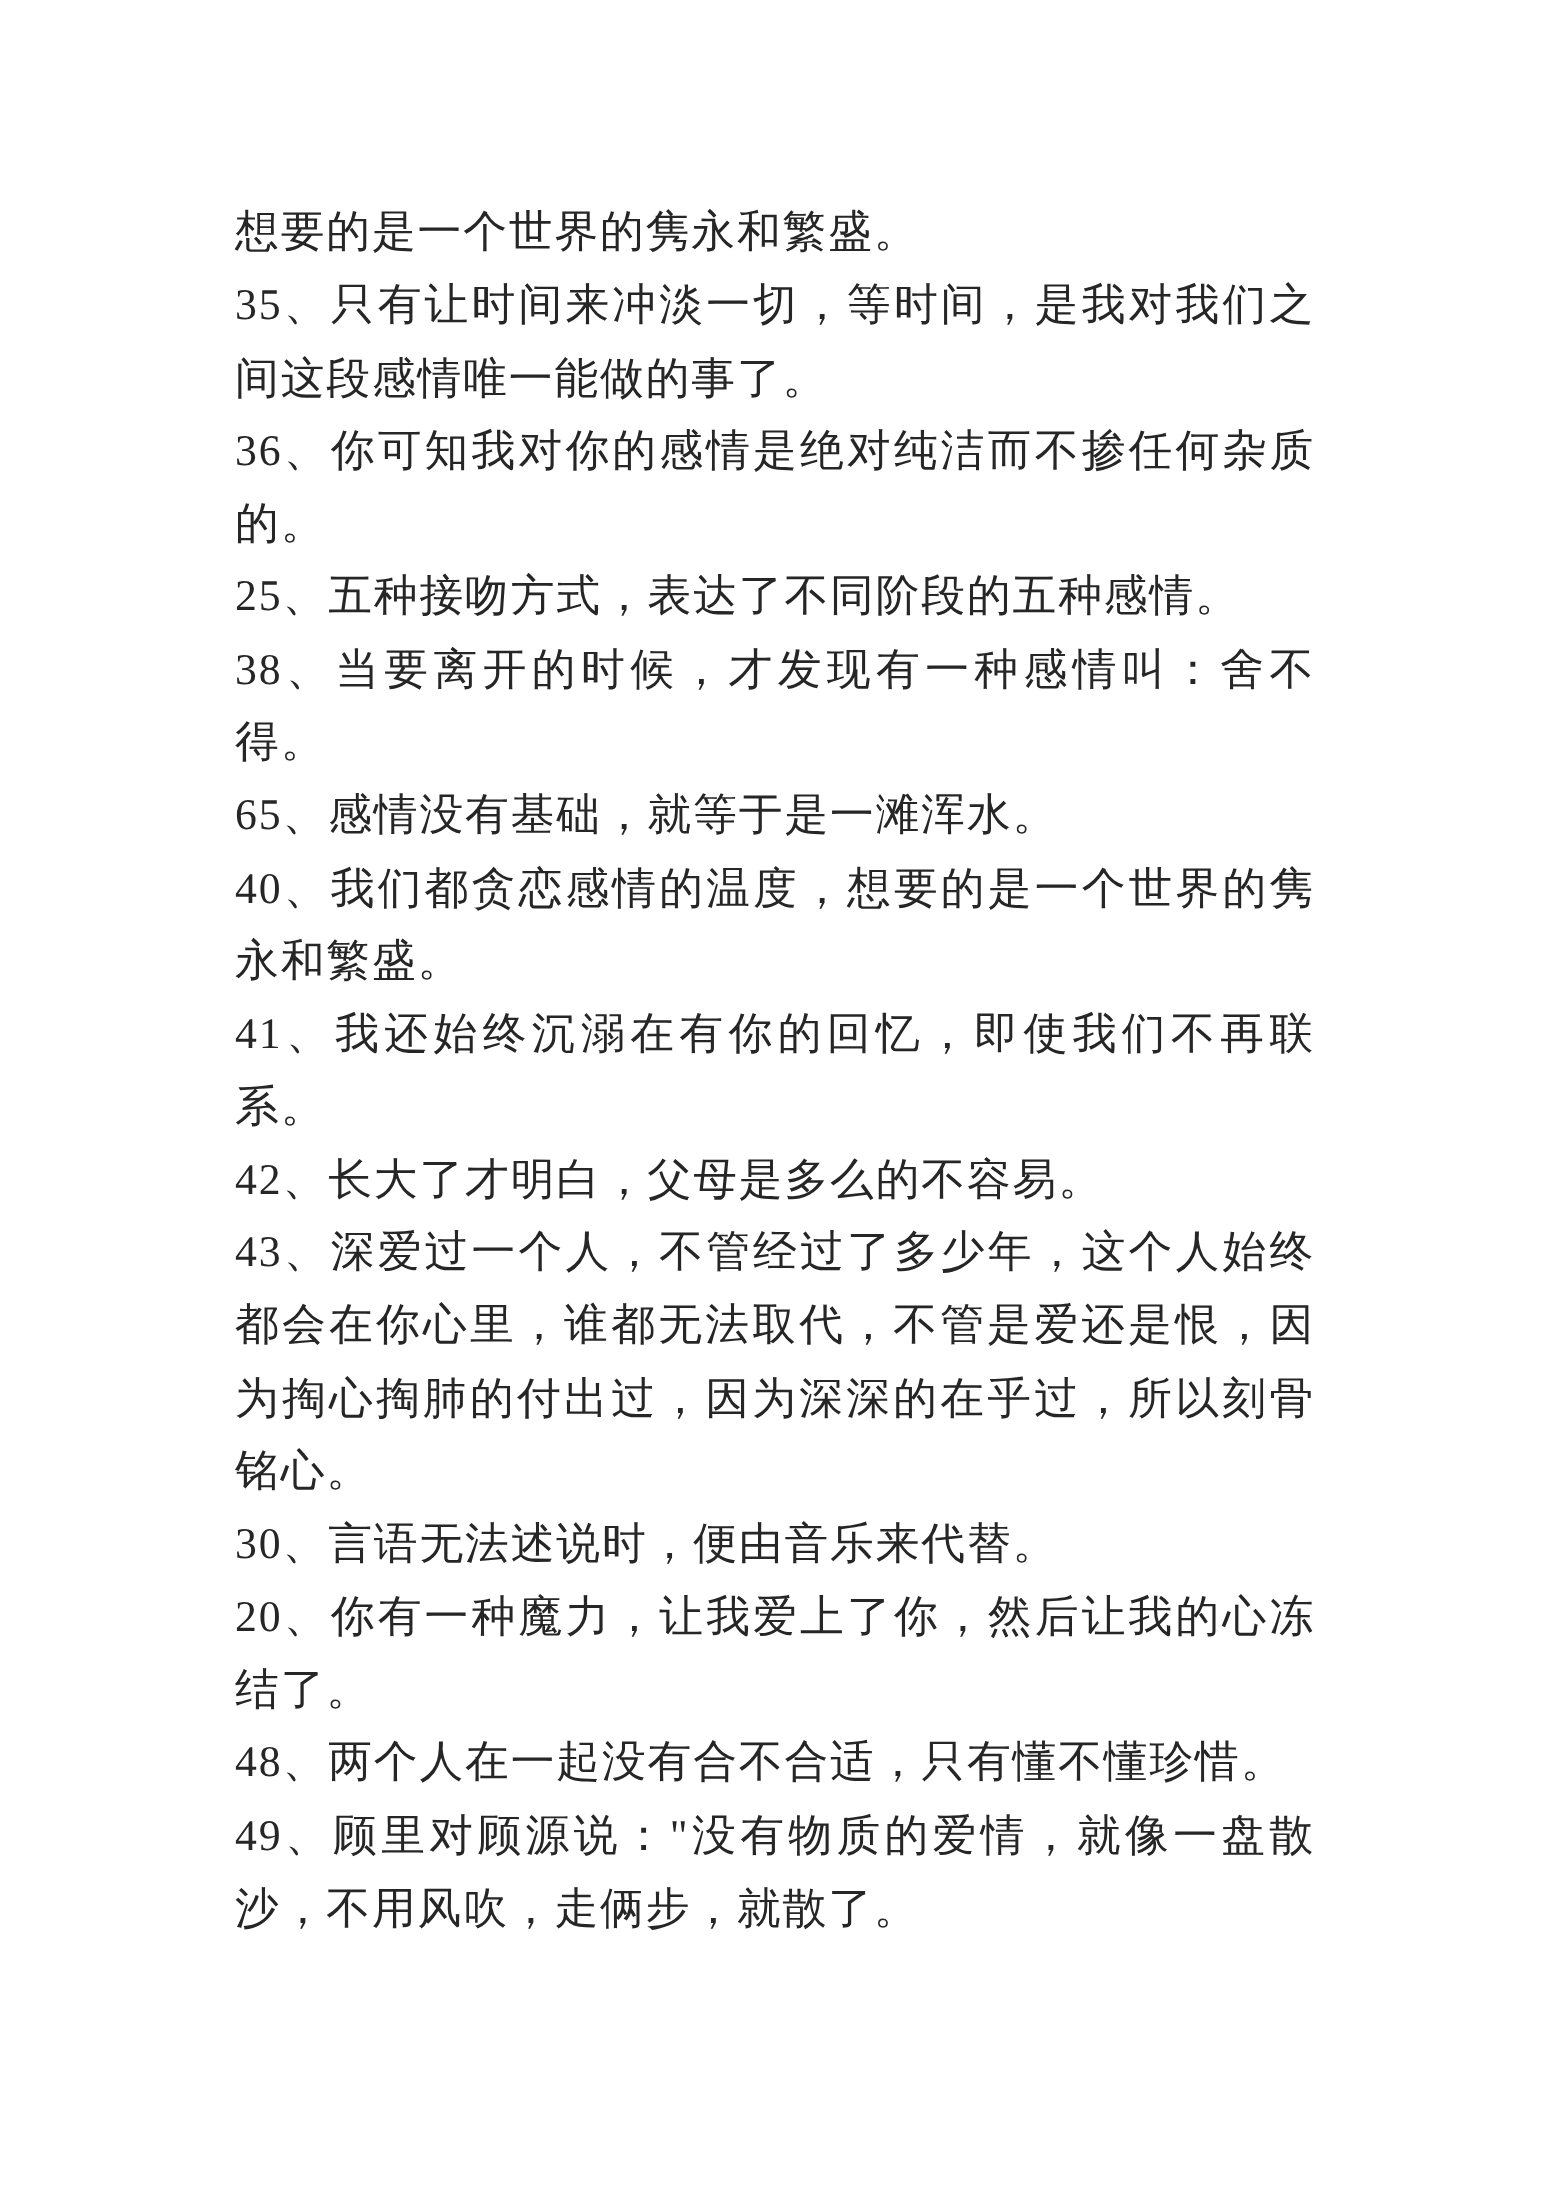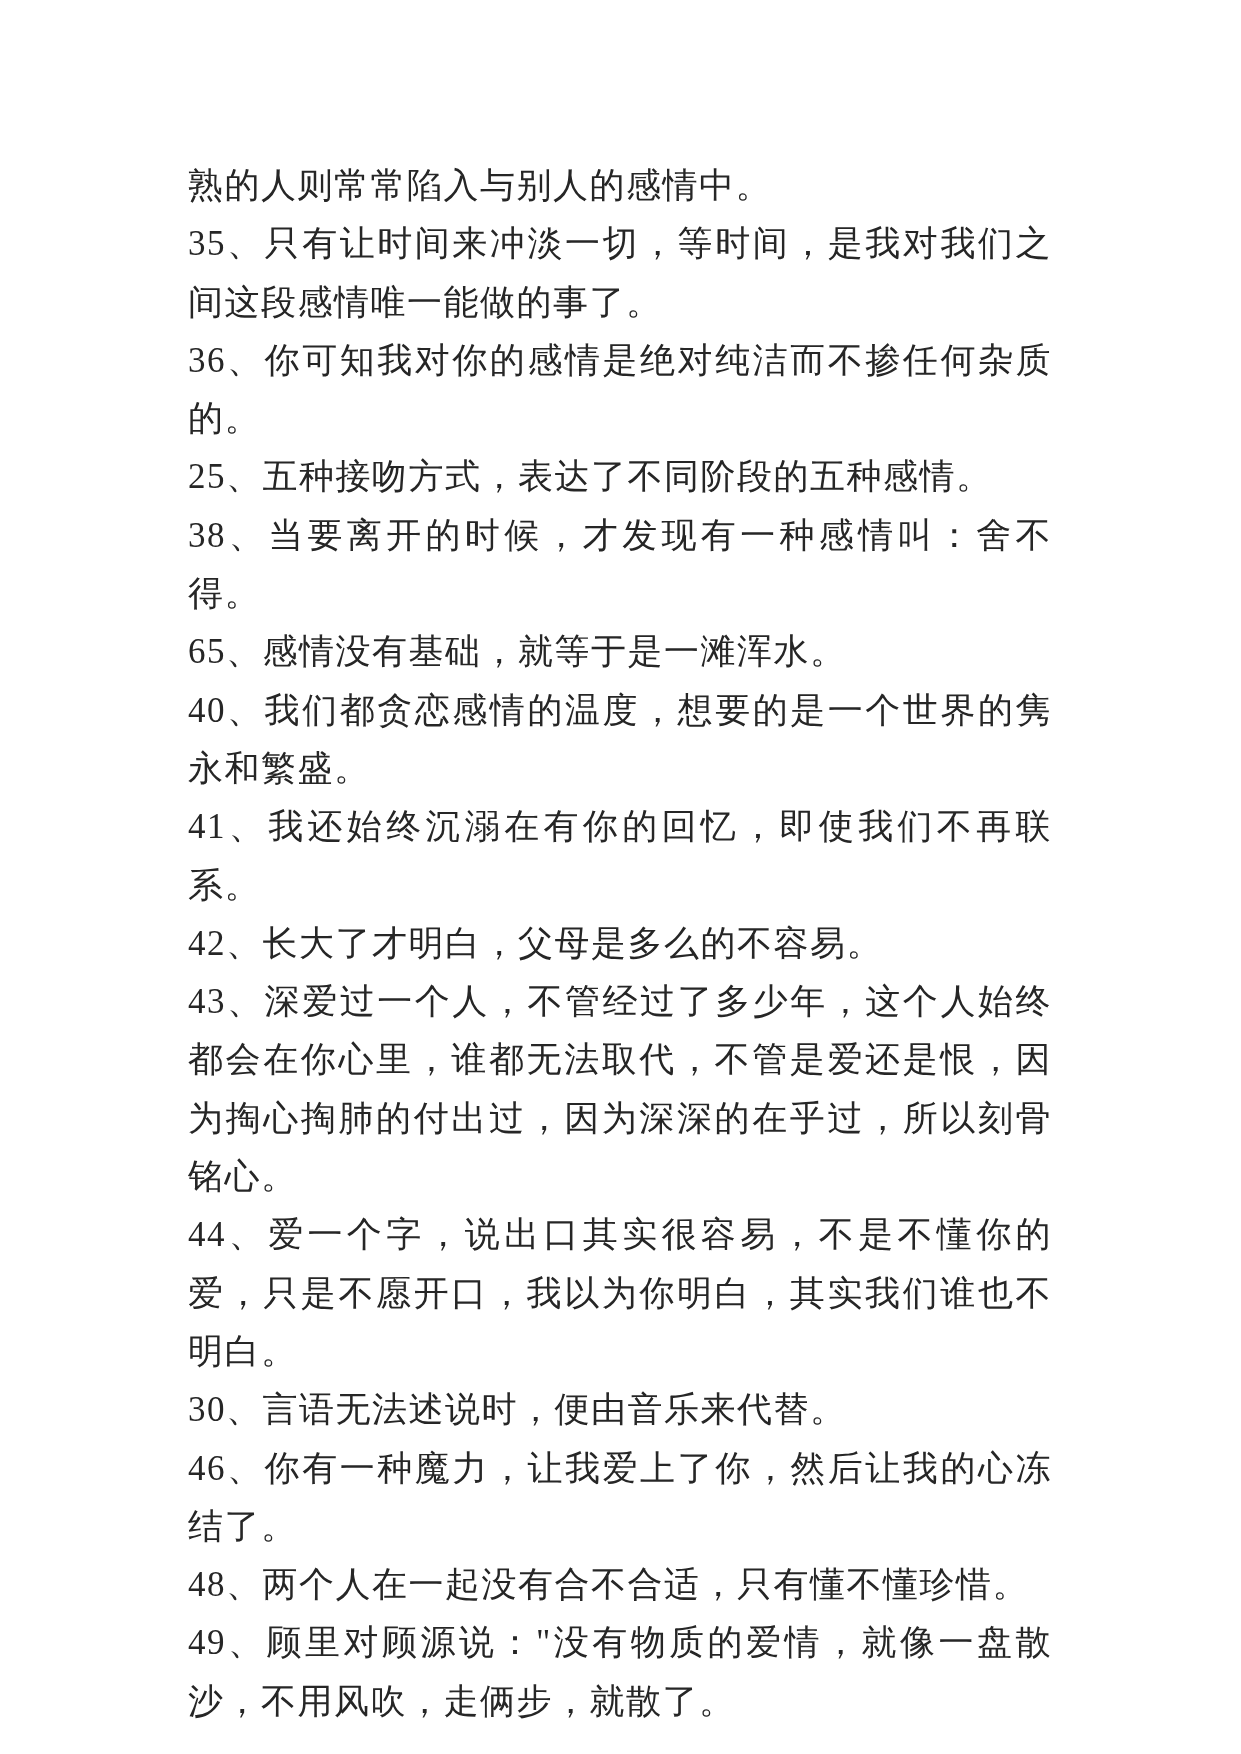--- a/index.html
+++ b/index.html
@@ -31,30 +31,29 @@
   .content p {
     margin: 0;
     padding: 0;
   }
 </style>
 </head>
 <body>
 
 <div class="page">
   <div class="content">
-    <p>熟的人则常常陷入与别人的感情中。</p>
+    <p>想要的是一个世界的隽永和繁盛。</p>
     <p>35、只有让时间来冲淡一切，等时间，是我对我们之间这段感情唯一能做的事了。</p>
     <p>36、你可知我对你的感情是绝对纯洁而不掺任何杂质的。</p>
     <p>25、五种接吻方式，表达了不同阶段的五种感情。</p>
     <p>38、当要离开的时候，才发现有一种感情叫：舍不得。</p>
     <p>65、感情没有基础，就等于是一滩浑水。</p>
     <p>40、我们都贪恋感情的温度，想要的是一个世界的隽永和繁盛。</p>
     <p>41、我还始终沉溺在有你的回忆，即使我们不再联系。</p>
     <p>42、长大了才明白，父母是多么的不容易。</p>
     <p>43、深爱过一个人，不管经过了多少年，这个人始终都会在你心里，谁都无法取代，不管是爱还是恨，因为掏心掏肺的付出过，因为深深的在乎过，所以刻骨铭心。</p>
-    <p>44、爱一个字，说出口其实很容易，不是不懂你的爱，只是不愿开口，我以为你明白，其实我们谁也不明白。</p>
     <p>30、言语无法述说时，便由音乐来代替。</p>
-    <p>46、你有一种魔力，让我爱上了你，然后让我的心冻结了。</p>
+    <p>20、你有一种魔力，让我爱上了你，然后让我的心冻结了。</p>
     <p>48、两个人在一起没有合不合适，只有懂不懂珍惜。</p>
     <p>49、顾里对顾源说："没有物质的爱情，就像一盘散沙，不用风吹，走俩步，就散了。</p>
 
   </div>
 </div>
 
 </body></html>

